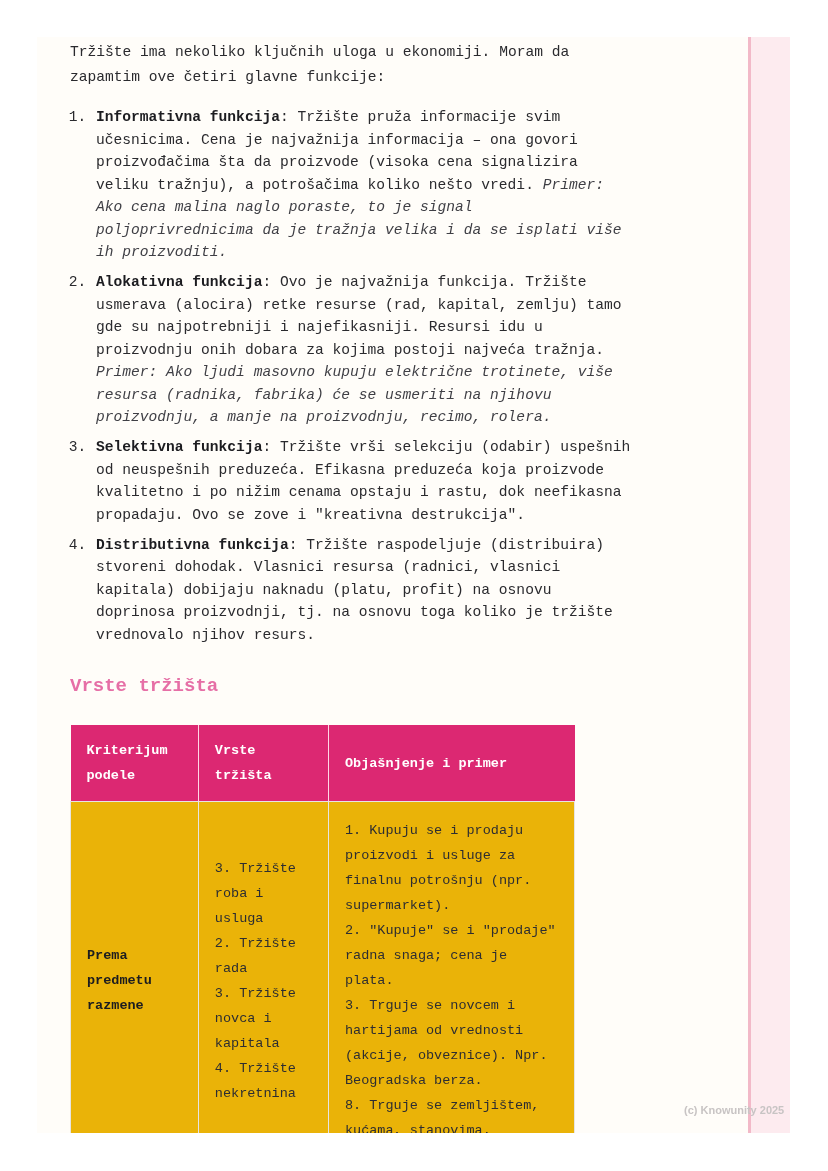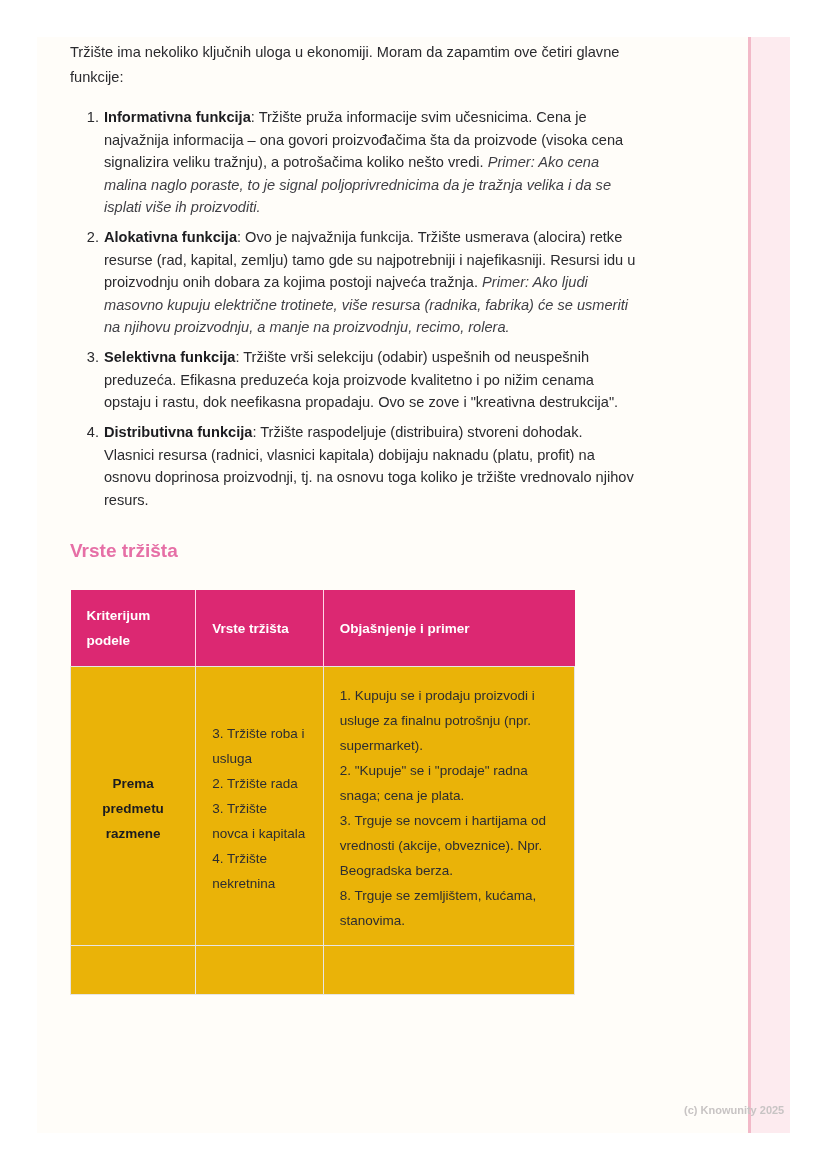--- a/index.html
+++ b/index.html
@@ -16,20 +16,21 @@
       color: #2a2a2e;
     }
     .page {
       position: absolute;
       left: 37px;
       top: 37px;
       width: 711px;
       height: 1096px;
       background: #fffdf9;
       overflow: hidden;
+      font-family: Liberation Mono, monospace;
     }
     .margin-strip {
       position: absolute;
       left: 748px;
       top: 37px;
       width: 42px;
       height: 1096px;
       background: #fdebef;
       border-left: 3px solid #f2b9c8;
       box-sizing: border-box;
@@ -62,21 +63,20 @@
     }
     ol.functions {
       margin: 16px 0 0 0;
       padding: 0 0 0 25px;
       font-size: 14.6px;
       line-height: 22.5px;
     }
     ol.functions li {
       margin-bottom: 7.5px;
       padding-left: 1px;
-      margin-left: 8px;
     }
     ol.functions li b {
       font-weight: bold;
       color: #1c1c20;
     }
     ol.functions li i {
       color: #3f3f45;
     }
     h2.section {
       font-size: 19px;
@@ -112,21 +112,20 @@
     table.markets td {
       border: 1px solid #e7e5e3;
       padding: 16px 16px 12px 16px;
       vertical-align: middle;
       color: #2d2d31;
       background: #eab308;
     }
     table.markets td.criterion {
       font-weight: bold;
       color: #1c1c20;
-      text-align: center;
     }
     .col1 { width: 134px; }
     .col2 { width: 137px; }
     .col3 { width: 292px; }
     .cell-line {
       display: block;
     }
     .next-row td {
       height: 20px;
       padding: 0;

